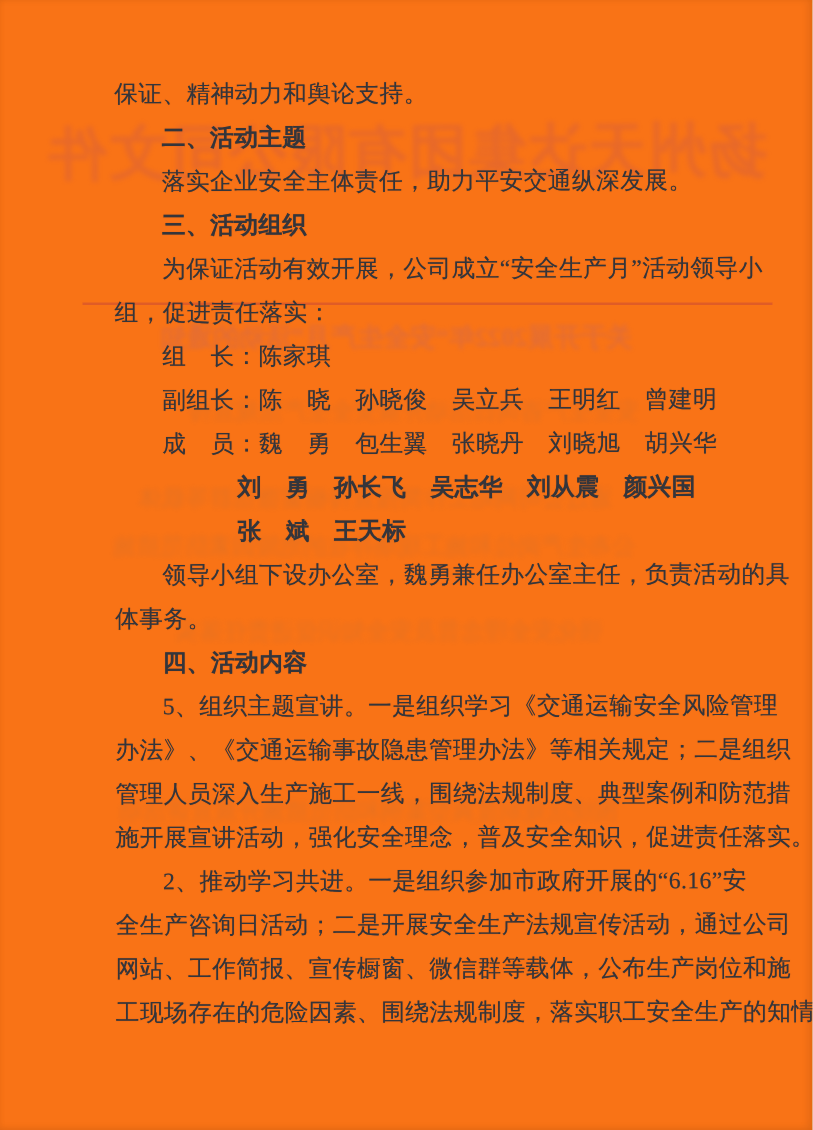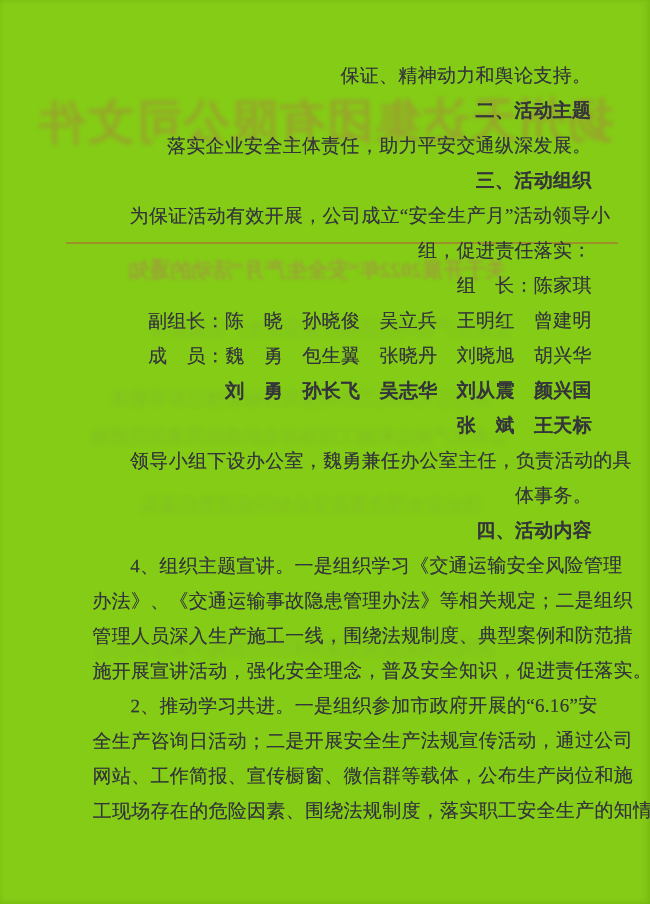--- a/index.html
+++ b/index.html
@@ -5,26 +5,25 @@
   html, body {
     margin: 0;
     padding: 0;
     background: #e9eaec;
     font-family: "Liberation Serif", "DejaVu Serif", serif;
   }
   .page {
     position: relative;
     width: 650px;
     height: 904px;
-    background: #84cc16;
+    background: #f97316;
     overflow: hidden;
     box-shadow: inset -4px 0 6px rgba(0,0,0,.07),
                 inset 2px 0 4px rgba(0,0,0,.02),
                 inset 0 -3px 5px rgba(0,0,0,.03);
-    text-align: right;
   }
   
   .bleed-layer { position: absolute; inset: 0; z-index: 0; pointer-events: none; }
   .bleed-title {
     position: absolute;
     top: 90px; left: 50%;
     transform: translateX(-50%) scaleX(-1) rotate(0.3deg);
     font-size: 47px; font-weight: bold;
     letter-spacing: 1px;
     white-space: nowrap;
@@ -107,21 +106,21 @@
     <div class="line first">为保证活动有效开展，公司成立“安全生产月”活动领导小</div>
     <div class="line cont">组，促进责任落实：</div>
     <div class="line first">组　长：陈家琪</div>
     <div class="line first">副组长：陈　晓　孙晓俊　吴立兵　王明红　曾建明</div>
     <div class="line first">成　员：魏　勇　包生翼　张晓丹　刘晓旭　胡兴华</div>
     <div class="line name2">刘　勇　孙长飞　吴志华　刘从震　颜兴国</div>
     <div class="line name2">张　斌　王天标</div>
     <div class="line first">领导小组下设办公室，魏勇兼任办公室主任，负责活动的具</div>
     <div class="line cont">体事务。</div>
     <div class="line heading">四、活动内容</div>
-    <div class="line first">4、组织主题宣讲。一是组织学习《交通运输安全风险管理</div>
+    <div class="line first">5、组织主题宣讲。一是组织学习《交通运输安全风险管理</div>
     <div class="line cont">办法》、《交通运输事故隐患管理办法》等相关规定；二是组织</div>
     <div class="line cont">管理人员深入生产施工一线，围绕法规制度、典型案例和防范措</div>
     <div class="line cont">施开展宣讲活动，强化安全理念，普及安全知识，促进责任落实。</div>
     <div class="line first">2、推动学习共进。一是组织参加市政府开展的“6.16”安</div>
     <div class="line cont">全生产咨询日活动；二是开展安全生产法规宣传活动，通过公司</div>
     <div class="line cont">网站、工作简报、宣传橱窗、微信群等载体，公布生产岗位和施</div>
     <div class="line cont">工现场存在的危险因素、围绕法规制度，落实职工安全生产的知情</div>
   </div>
 
 </div>

